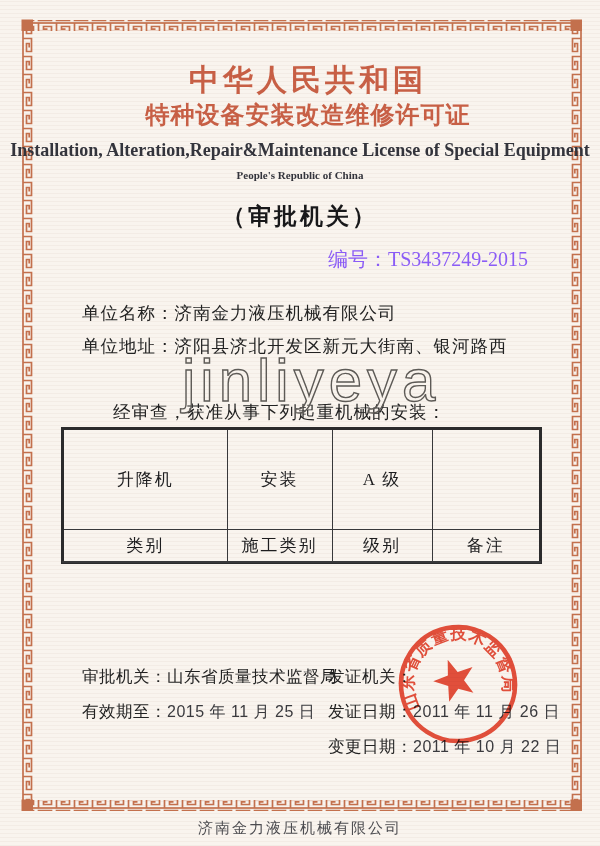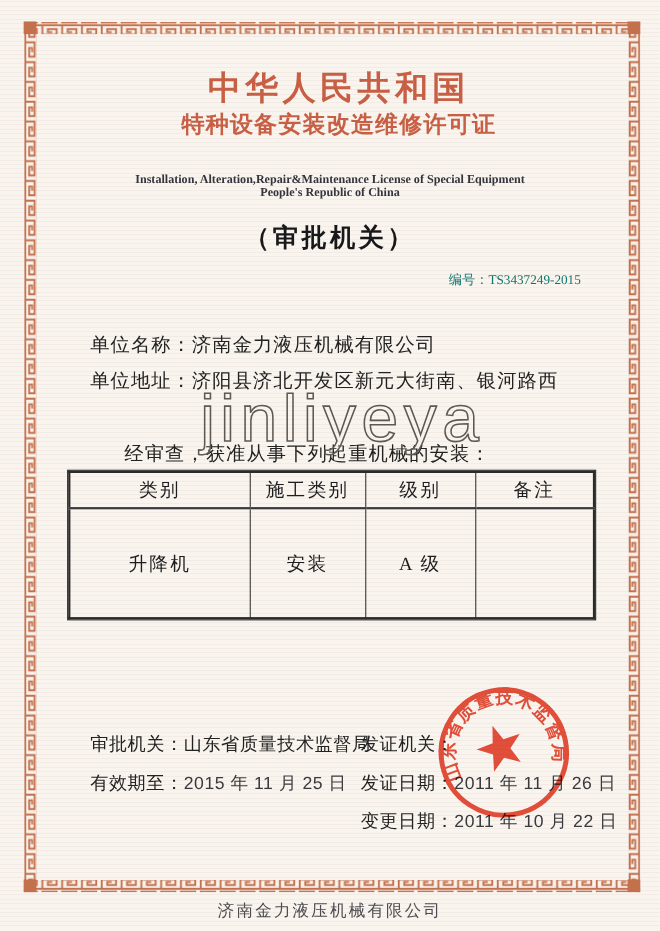--- a/index.html
+++ b/index.html
@@ -27,28 +27,28 @@
   .gk-corner{fill:var(--border_orange);}
 
   .abs{position:absolute;z-index:2;}
   .center{left:0;width:600px;text-align:center;}
 
   .title-cn{
     font-family:"Liberation Sans","DejaVu Sans",sans-serif;
     font-weight:bold;color:var(--title_red);padding-left:16px;
   }
   .title-cn-1{top:60px;font-size:30px;letter-spacing:4px;}
-  .title-cn-2{top:99px;font-size:21px;letter-spacing:1px;}
+  .title-cn-2{top:99px;font-size:24px;letter-spacing:1px;}
   .title-en{font-weight:bold;color:#33343c;}
-  .title-en-1{top:157px;font-size:11px;}
+  .title-en-1{top:140px;font-size:18px;}
   .title-en-2{top:169px;font-size:11px;}
 
   .category{top:201px;font-size:23px;letter-spacing:3px;color:#18181a;font-weight:600;}
 
-  .license-no{top:246px;right:72px;font-size:12px;color:#0f766e;text-align:right;}
+  .license-no{top:246px;right:72px;font-size:20px;color:#8b5cf6;text-align:right;}
 
   .field-line{left:82px;font-size:17.5px;color:#222;letter-spacing:1px;text-align:center;}
   .unit-name{top:301px;}
   .unit-address{top:334px;}
   .statement{left:113px;top:400px;font-size:17.5px;color:#222;letter-spacing:1px;}
 
   .watermark{
     left:182px;top:346px;z-index:5;
     font-family:"Liberation Sans","DejaVu Sans",sans-serif;
     font-size:60px;letter-spacing:5px;
@@ -142,30 +142,30 @@
 
 <table class="scope">
   <colgroup>
       <col style="width:164px">
       <col style="width:105px">
       <col style="width:100px">
       <col style="width:108px">
     </colgroup>
   <tbody>
       <tr>
+    <td>升降机</td>
+    <td>安装</td>
+    <td>A 级</td>
+    <td></td>
+  </tr>
+  <tr>
     <th>类别</th>
     <th>施工类别</th>
     <th>级别</th>
     <th>备注</th>
-  </tr>
-  <tr>
-    <td>升降机</td>
-    <td>安装</td>
-    <td>A 级</td>
-    <td></td>
   </tr>
 </tbody>
   </table>
 
 <div class="abs foot-line fl-left row1">
   <span>审批机关：</span><span>山东省质量技术监督局</span>
 </div>
 <div class="abs foot-line fl-right row1">
   <span>发证机关：</span>
 </div>

